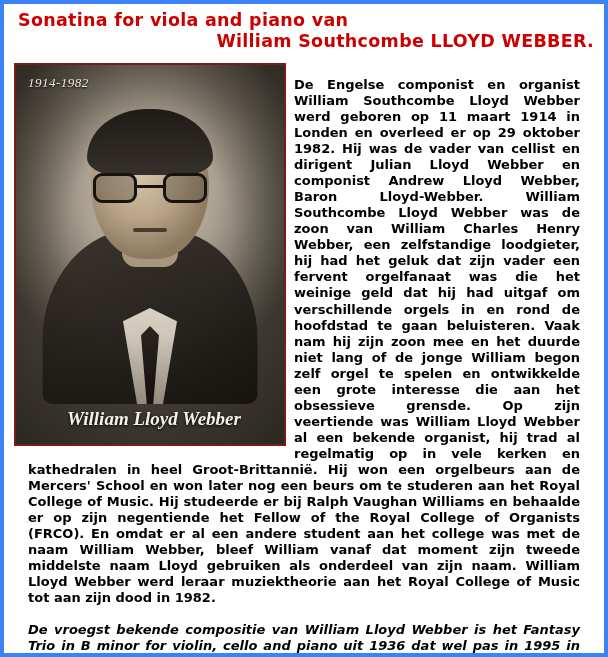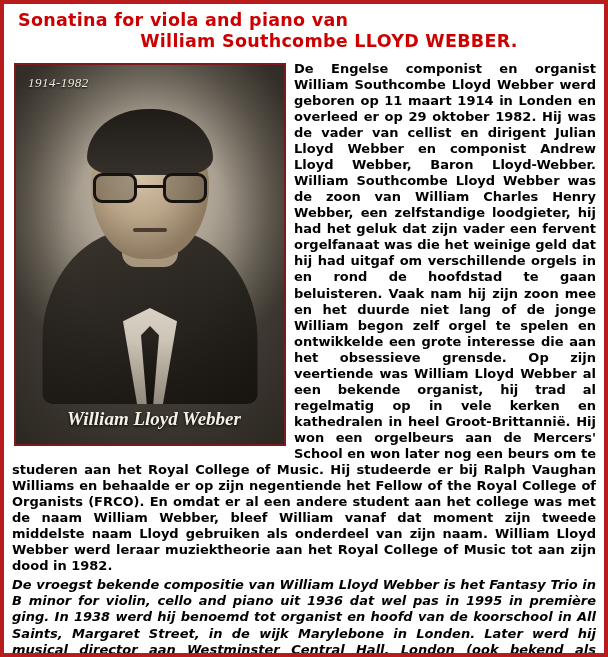--- a/index.html
+++ b/index.html
@@ -10,21 +10,21 @@
     width: 608px;
     height: 657px;
     background: #ffffff;
     font-family: "Liberation Serif", serif;
   }
   .page {
     position: relative;
     width: 608px;
     height: 657px;
     box-sizing: border-box;
-    border: 4px solid #b91c1c;
+    border: 4px solid #3b82f6;
     background: #ffffff;
     overflow: hidden;
   }
   .title-block {
     padding: 6px 10px 2px 10px;
   }
   .title-line1 {
     color: #cc0000;
     font-family: "DejaVu Sans", sans-serif;
     font-weight: bold;
@@ -33,21 +33,21 @@
     text-align: left;
     padding-left: 4px;
     line-height: 1.15;
   }
   .title-line2 {
     color: #cc0000;
     font-family: "DejaVu Sans", sans-serif;
     font-weight: bold;
     font-size: 17.5px;
     letter-spacing: 0.3px;
-    text-align: center;
+    text-align: right;
     padding-left: 50px;
     line-height: 1.3;
   }
   .content {
     position: relative;
     padding: 4px 8px 0 8px;
   }
   .photo-wrap {
     float: left;
     width: 272px;
@@ -194,21 +194,21 @@
     font-size: 19px;
     text-shadow: 0 1px 3px #000;
   }
   .para {
     font-family: "DejaVu Sans", sans-serif;
     font-weight: bold;
     font-size: 13px;
     line-height: 1.235;
     color: #000000;
     text-align: justify;
-    margin: 0;
+    margin: 16px;
   }
   .para.p1 {
     padding-top: 2px;
   }
   .para.p3 {
     font-style: italic;
     margin-top: 3px;
   }
 </style>
 </head>

